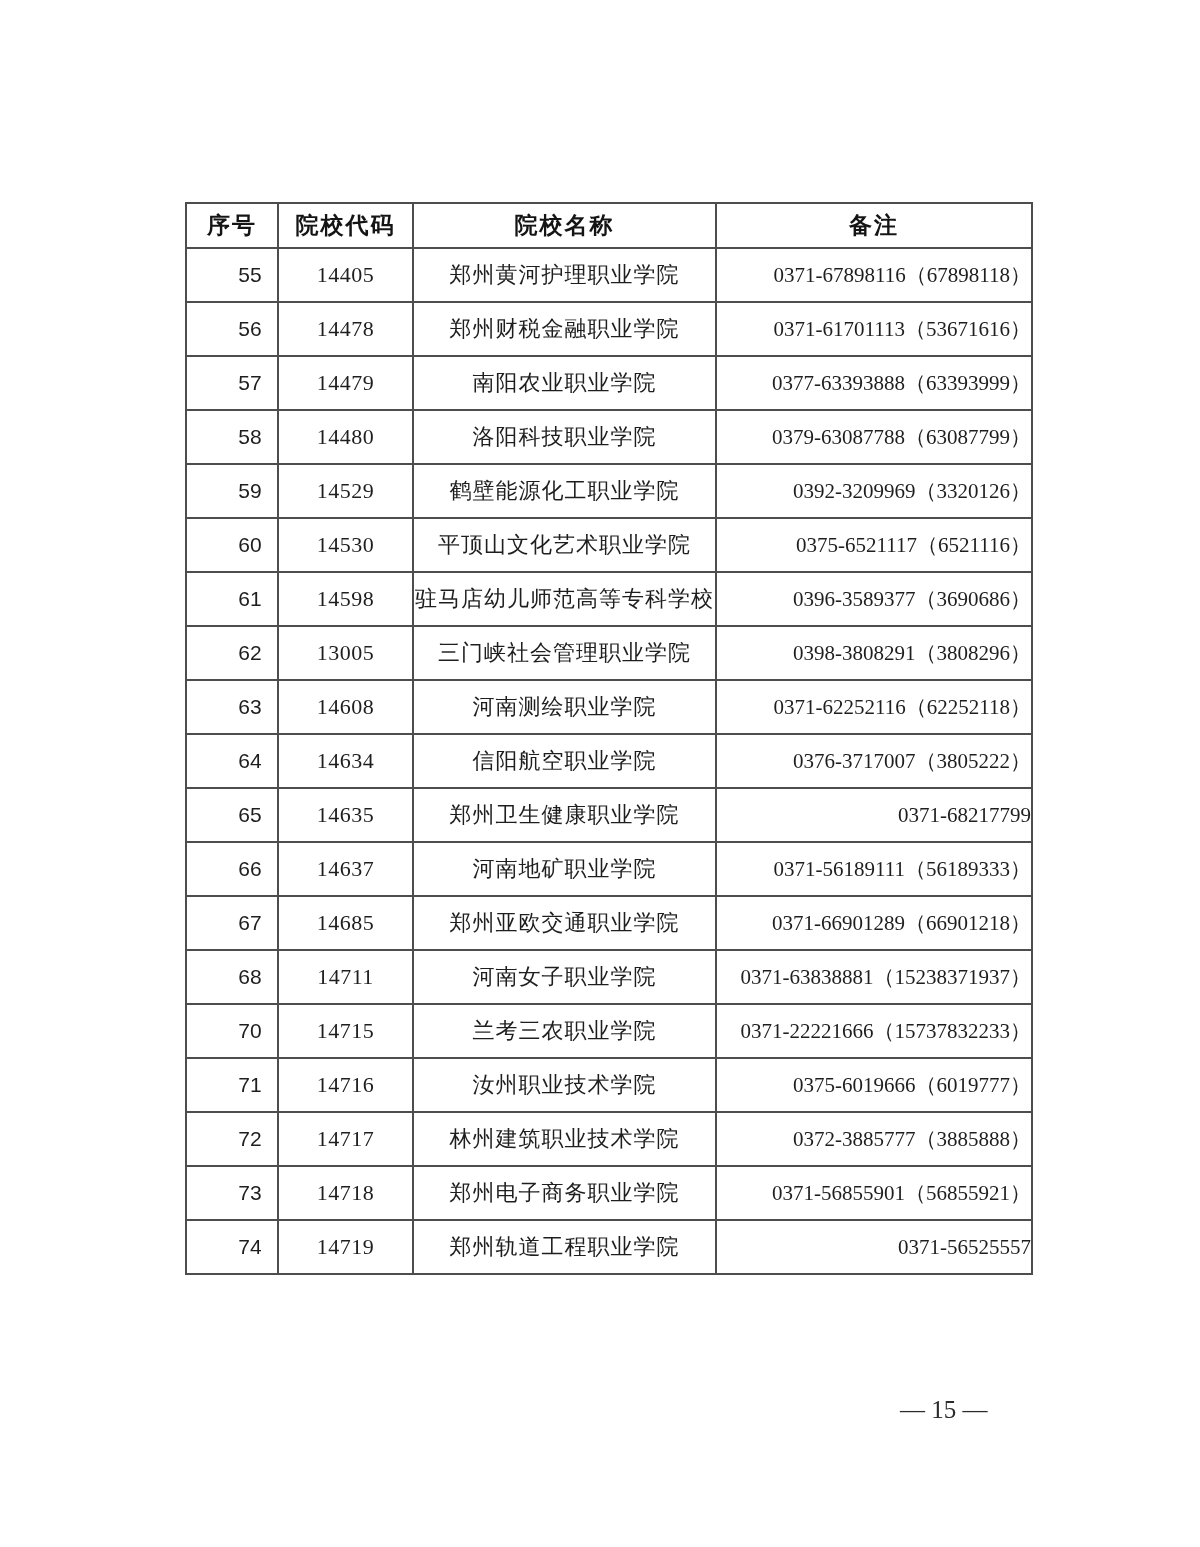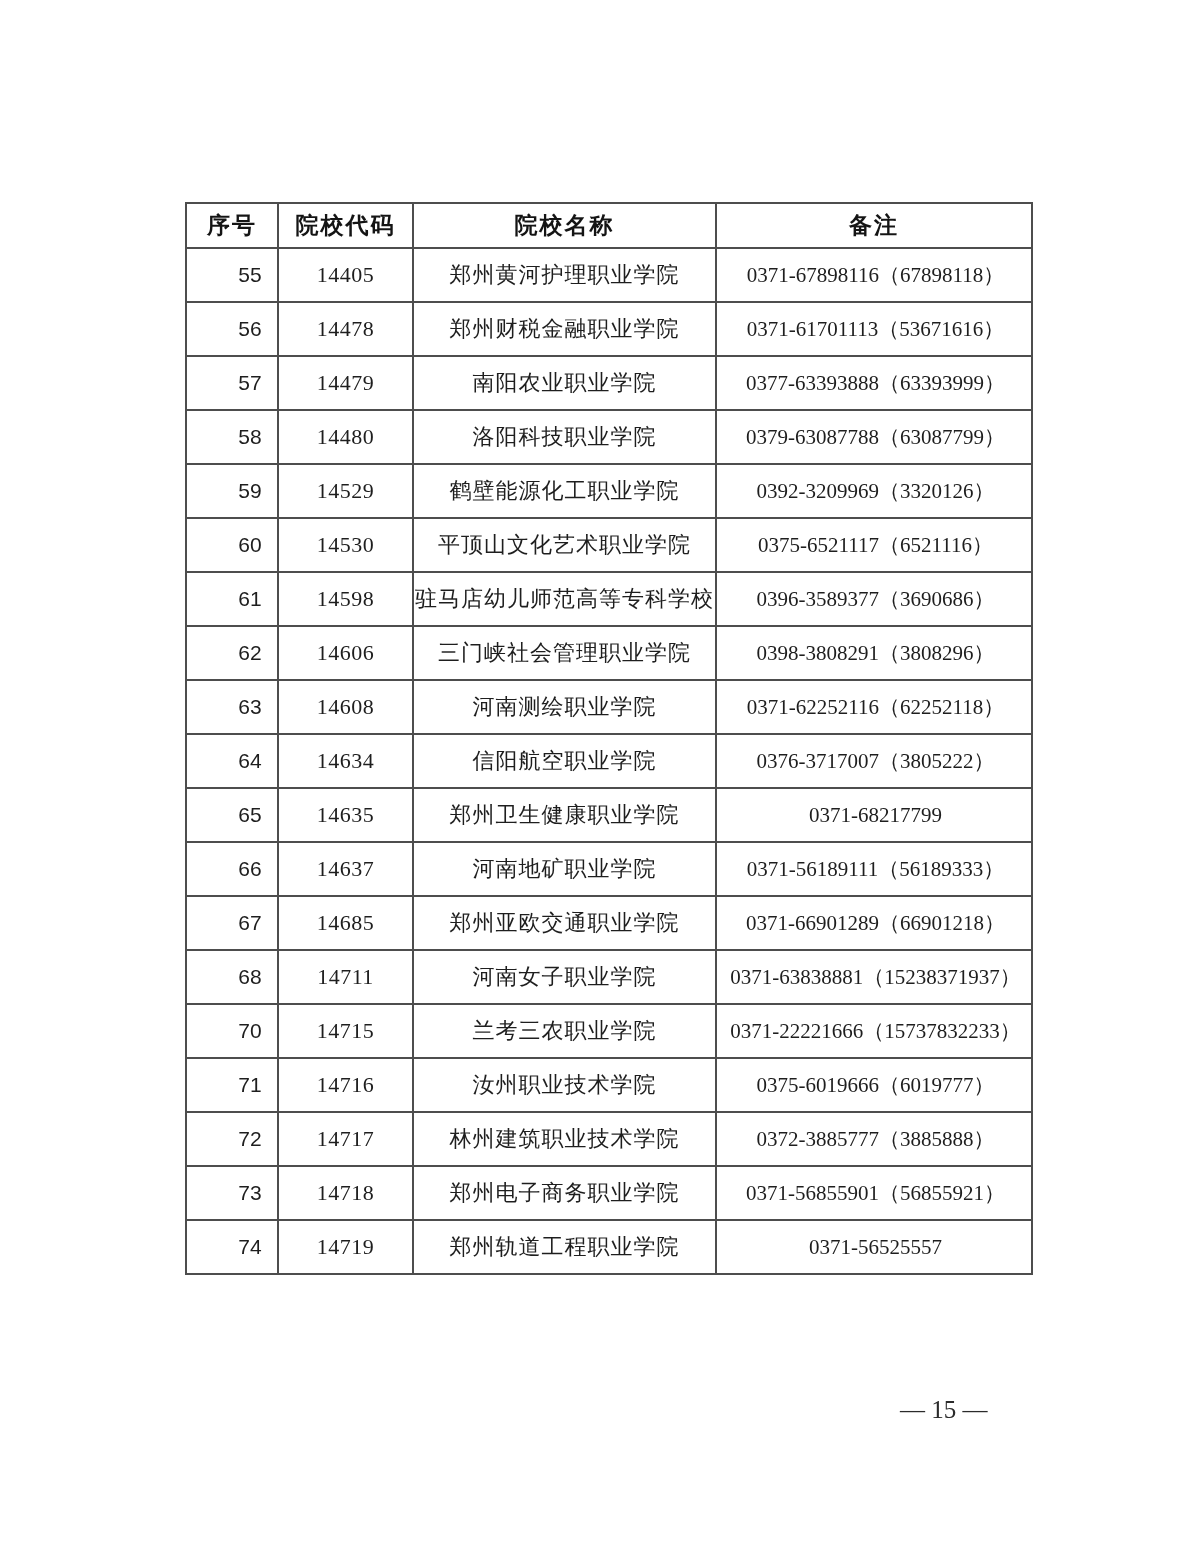--- a/index.html
+++ b/index.html
@@ -60,21 +60,21 @@
     font-size: 22px;
     letter-spacing: 0.5px;
   }
   td.col-name {
     text-align: center;
     font-size: 22px;
     letter-spacing: 1px;
     margin-top: 24px;
   }
   td.col-remark {
-    text-align: center;
+    text-align: right;
     font-size: 21px;
     padding-left: 3px;
   }
   .footer-page-number {
     position: absolute;
     left: 900px;
     top: 1396px;
     width: 140px;
     text-align: left;
     font-size: 25px;
@@ -147,21 +147,21 @@
 
     <tr>
       <td class="col-no">61</td>
       <td class="col-code">14598</td>
       <td class="col-name">驻马店幼儿师范高等专科学校</td>
       <td class="col-remark">0396-3589377（3690686）</td>
     </tr>
 
     <tr>
       <td class="col-no">62</td>
-      <td class="col-code">14606</td>
+      <td class="col-code">13005</td>
       <td class="col-name">三门峡社会管理职业学院</td>
       <td class="col-remark">0398-3808291（3808296）</td>
     </tr>
 
     <tr>
       <td class="col-no">63</td>
       <td class="col-code">14608</td>
       <td class="col-name">河南测绘职业学院</td>
       <td class="col-remark">0371-62252116（62252118）</td>
     </tr>

